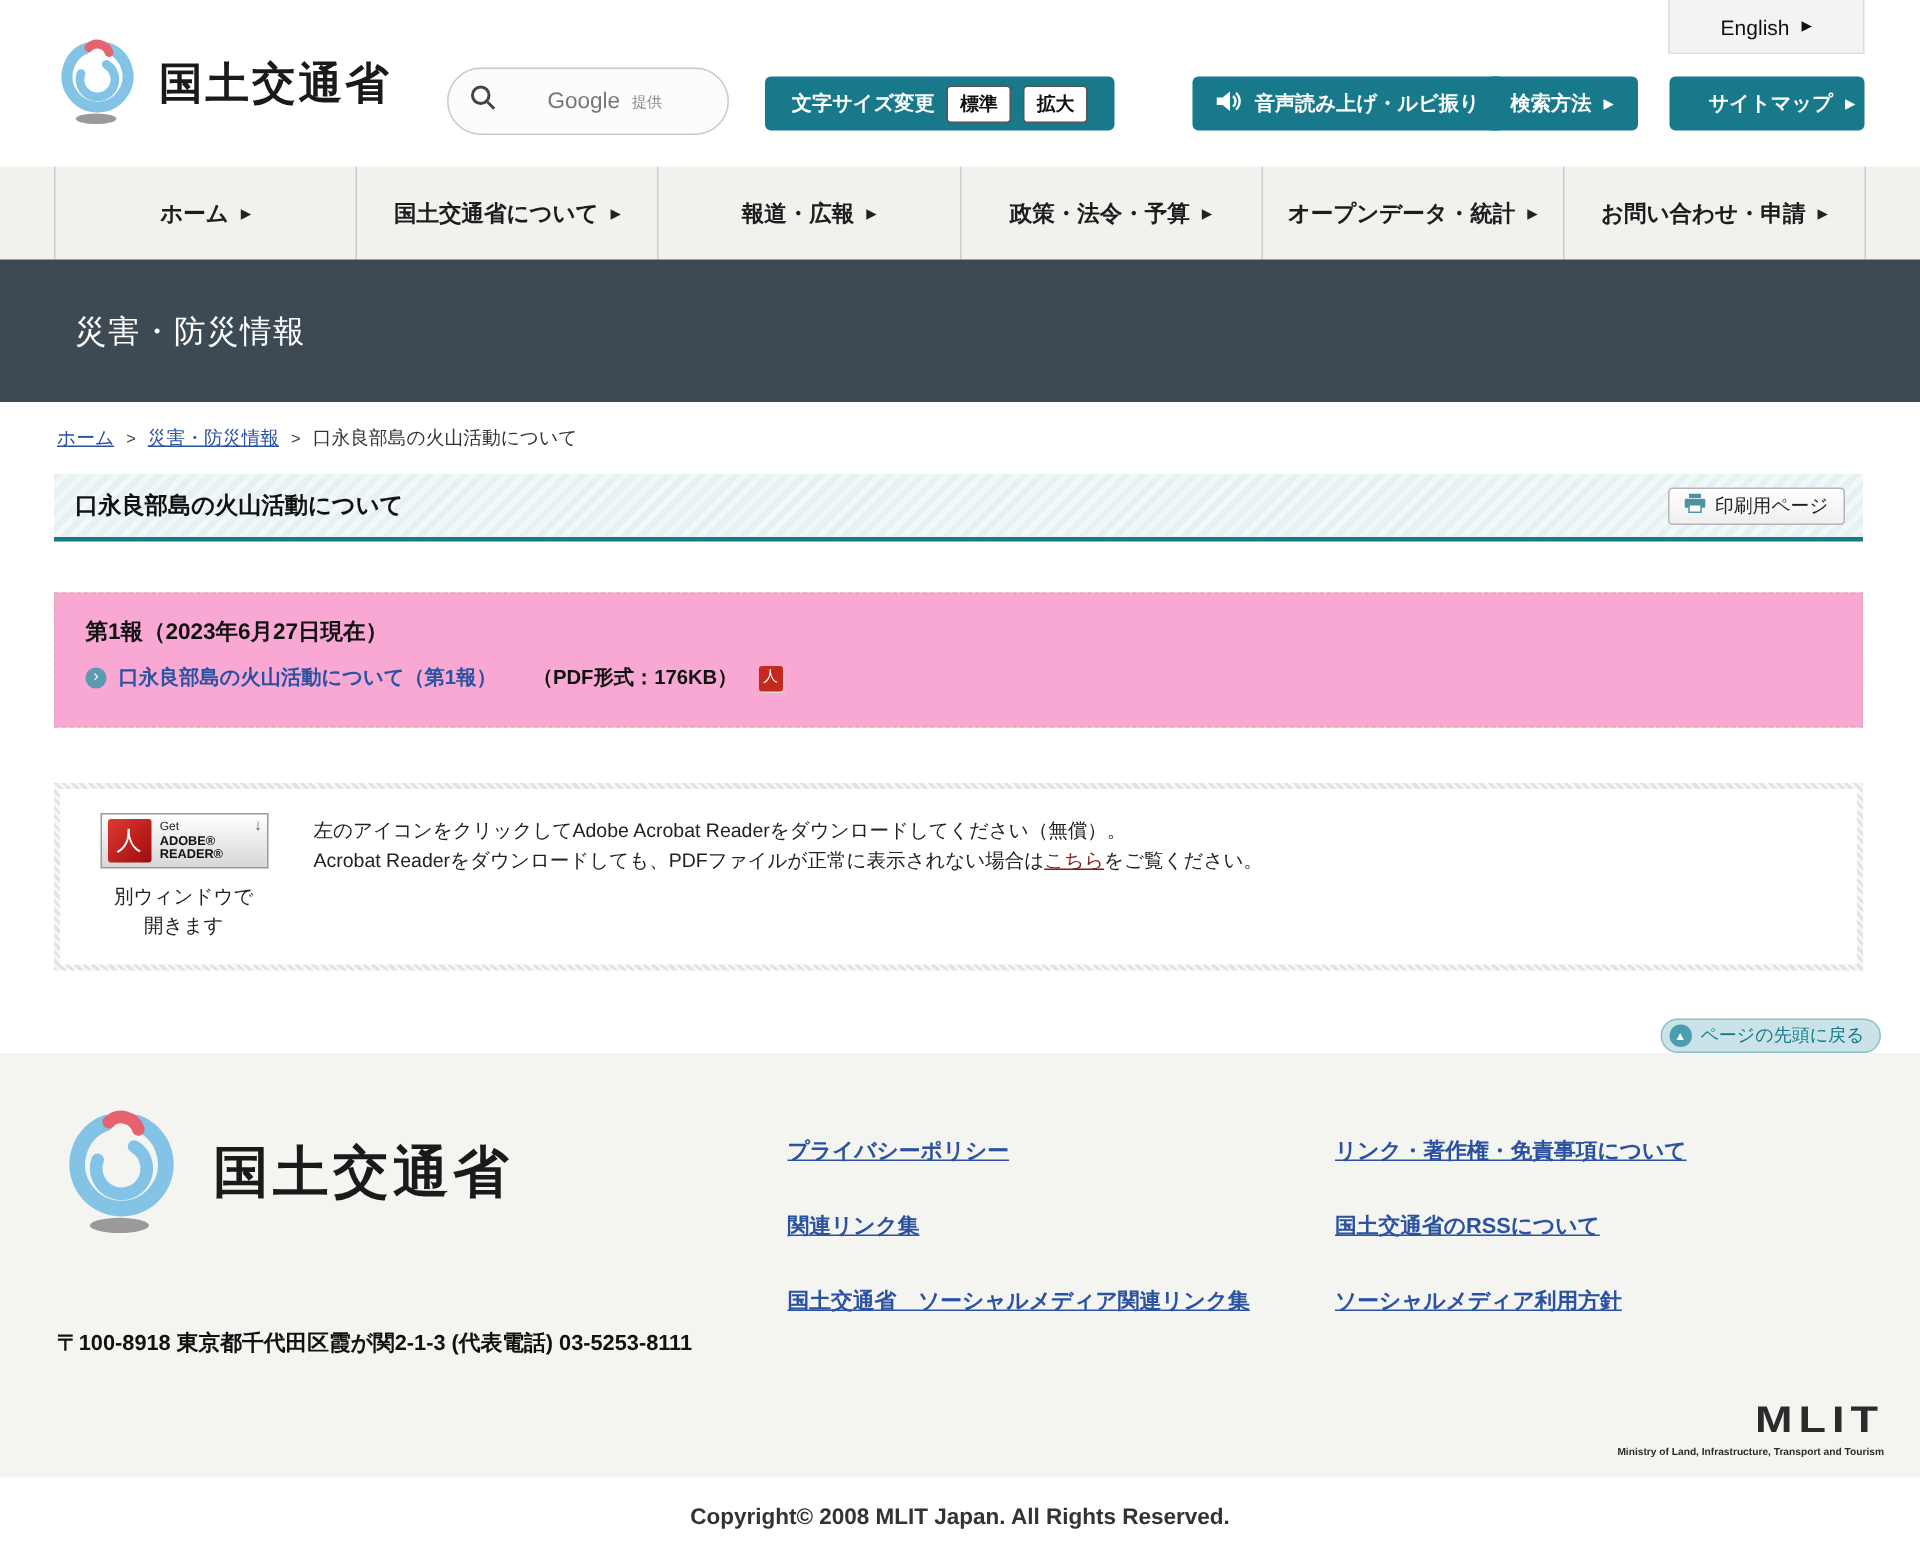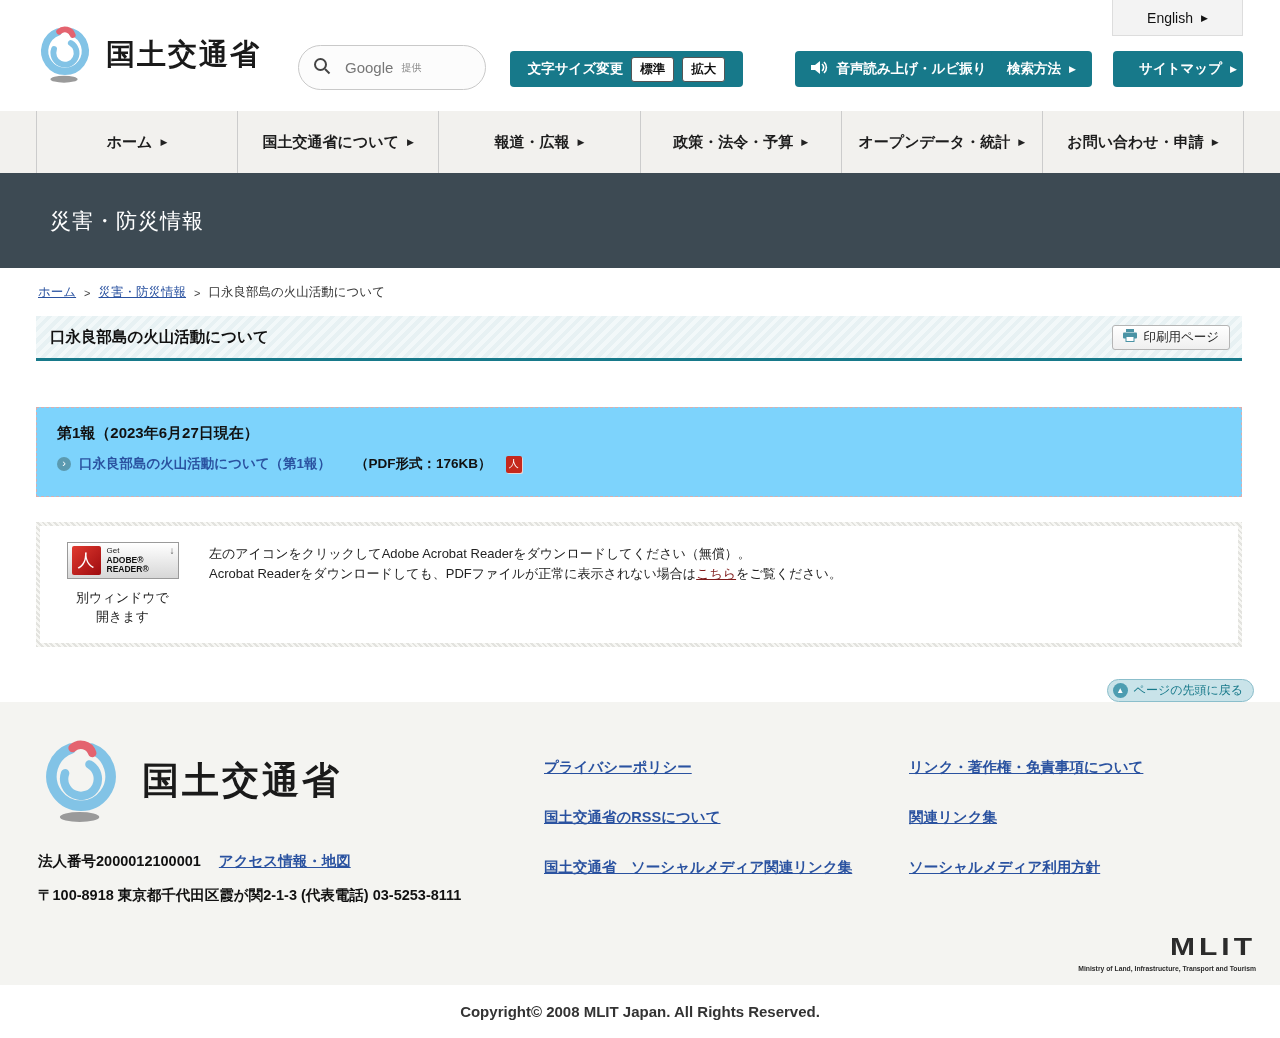--- a/index.html
+++ b/index.html
@@ -6,21 +6,21 @@
   html,body { width:1280px; }
   body { font-family:"Liberation Sans","DejaVu Sans",sans-serif; background:#fff; color:#222; }
   .page { position:relative; width:1280px; height:1038px; overflow:hidden; background:#fff; }
 
   
   .header { position:absolute; top:0; left:0; width:1280px; height:111px; background:#fff; }
   .brand { position:absolute; left:34px; top:22px; display:flex; align-items:center; gap:10px; }
   .brand-name { font-size:29px; font-weight:700; color:#1a1a1a; letter-spacing:2px; }
   .search-pill { position:absolute; left:298px; top:45px; width:188px; height:45px; border:1px solid #c9c9c9;
                  border-radius:23px; background:#fcfcfc; display:flex; align-items:center; padding:0 14px; gap:14px; cursor:text; }
-  .search-provider { font-size:15px; color:#777; }
+  .search-provider { font-size:15px; color:#777;margin-left:20px; }
   .search-provided { font-size:10px; color:#888; margin-left:-6px; }
   .hbtn { position:absolute; top:51px; height:36px; background:#17798a; color:#fff; border:none; border-radius:4px;
           display:flex; align-items:center; justify-content:center; gap:8px; font-size:13.5px; font-weight:700; cursor:pointer;
           font-family:inherit; }
   .hbtn .arrow { font-size:9px; }
   .chip { background:#fff; color:#111; border:1px solid #555; border-radius:3px; font-size:12.5px; font-weight:700;
           padding:3px 8px; cursor:pointer; font-family:inherit; }
   .btn-fontsize { left:510px; width:233px; }
   .btn-tts { left:763px; width:208px;margin-left:32px; }
   .btn-searchmethod { left:991px; width:101px; }
@@ -50,21 +50,21 @@
   
   .title-bar { position:absolute; top:316px; left:36px; width:1206px; height:45px;
                background:repeating-linear-gradient(135deg,#e7f1f3 0 4px,#f2f8f9 4px 8px);
                border-bottom:3px solid #17798a; display:flex; align-items:center; padding:0 12px 0 14px; }
   .page-title { font-size:15.5px; font-weight:700; color:#111; }
   .print-btn { margin-left:auto; display:flex; align-items:center; gap:6px; background:linear-gradient(#fff,#efefef);
                border:1px solid #b5b5b5; border-radius:3px; font-size:12.5px; color:#222; padding:3px 10px; cursor:pointer;
                font-family:inherit; }
 
   
-  .report-box { position:absolute; top:407px; left:36px; width:1206px; height:90px; background:#7dd3fc;
+  .report-box { position:absolute; top:395px; left:36px; width:1206px; height:90px; background:#f9a8d4;
                 border:1px dashed #d9aeae; padding:16px 20px; }
   .report-heading { font-size:15px; font-weight:700; color:#111; }
   .report-row { margin-top:12px; display:flex; align-items:center; gap:8px; }
   .bullet { width:14px; height:14px; border-radius:50%; background:#5b9ab0; color:#fff; font-size:11px; line-height:13px;
             text-align:center; flex:0 0 auto; }
   .report-link { font-size:13.5px; font-weight:700; color:#2a52a0; cursor:pointer; }
   .file-info { font-size:13.5px; font-weight:700; color:#111; margin-left:16px; }
   .pdf-mini { width:16px; height:17px; background:#c5281c; border-radius:2px; color:#fff; font-size:10px; line-height:16px;
               text-align:center; margin-left:6px; box-shadow:1px 1px 0 #e9d6d4; cursor:pointer; }
 
@@ -93,21 +93,21 @@
                 text-align:center; }
   .btt-label { font-size:12px; color:#17798a; }
 
   
   .footer { position:absolute; top:702px; left:0; width:1280px; height:283px; background:#f4f4f1; }
   .f-brand { position:absolute; left:36px; top:32px; display:flex; align-items:center; gap:16px; }
   .f-brand-name { font-size:37px; font-weight:700; color:#1a1a1a; letter-spacing:3px; }
   .f-corp { position:absolute; left:38px; top:150px; font-size:14.5px; font-weight:600; color:#111; display:flex; gap:18px; }
   .f-corp a, .f-link { color:#2a52a0; text-decoration:underline; cursor:pointer; }
   .f-addr { position:absolute; left:38px; top:184px; font-size:14.5px; font-weight:600; color:#111; }
-  .f-links { position:absolute; top:56px; left:544px; width:700px; display:grid;
+  .f-links { position:absolute; top:56px; left:525px; width:700px; display:grid;
              grid-template-columns:365px auto; row-gap:31px; }
   .f-link { font-size:14.5px; font-weight:600; }
   .mlit-mark { position:absolute; right:24px; top:230px; text-align:right; }
   .mlit-word { font-size:30px; font-weight:700; color:#2b2b2b; letter-spacing:4px; transform:scaleY(0.82); line-height:1; }
   .mlit-sub { font-size:6.8px; font-weight:700; color:#2b2b2b; margin-top:3px; }
 
   
   .copyright { position:absolute; top:985px; left:0; width:1280px; height:53px; background:#fff; display:flex;
                align-items:center; justify-content:center; }
   .copyright-text { font-size:15px; font-weight:700; color:#333; }
@@ -273,31 +273,27 @@
         <svg width="90" height="90" viewBox="0 0 64 64">
           <ellipse cx="31" cy="59" rx="14" ry="3.6" fill="#9a9a9a"></ellipse>
           <path d="M39.2,10.3 A21,21 0 1 1 24.8,10.3" fill="none" stroke="#82c3e6" stroke-width="7.5" stroke-linecap="round"></path>
           <path d="M38,21.6 A12,12 0 1 1 20.7,27.9" fill="none" stroke="#82c3e6" stroke-width="6" stroke-linecap="round"></path>
           <path d="M26,10 A8.5,8.5 0 0 1 40,13.5" fill="none" stroke="#e4636f" stroke-width="6" stroke-linecap="round"></path>
         </svg>
       </span>
       <span class="f-brand-name">国土交通省</span>
     </div>
 
-    <div class="f-corp">
-      <span>法人番号2000012100001</span>
-      <a>アクセス情報・地図</a>
-    </div>
     <div class="f-addr">〒100-8918 東京都千代田区霞が関2-1-3 (代表電話) 03-5253-8111</div>
 
     <div class="f-links">
       <a class="f-link">プライバシーポリシー</a>
       <a class="f-link">リンク・著作権・免責事項について</a>
+      <a class="f-link">関連リンク集</a>
       <a class="f-link">国土交通省のRSSについて</a>
-      <a class="f-link">関連リンク集</a>
       <a class="f-link">国土交通省　ソーシャルメディア関連リンク集</a>
       <a class="f-link">ソーシャルメディア利用方針</a>
     </div>
 
     <div class="mlit-mark">
       <div class="mlit-word">MLIT</div>
       <div class="mlit-sub">Ministry of Land, Infrastructure, Transport and Tourism</div>
     </div>
   </footer>
 

